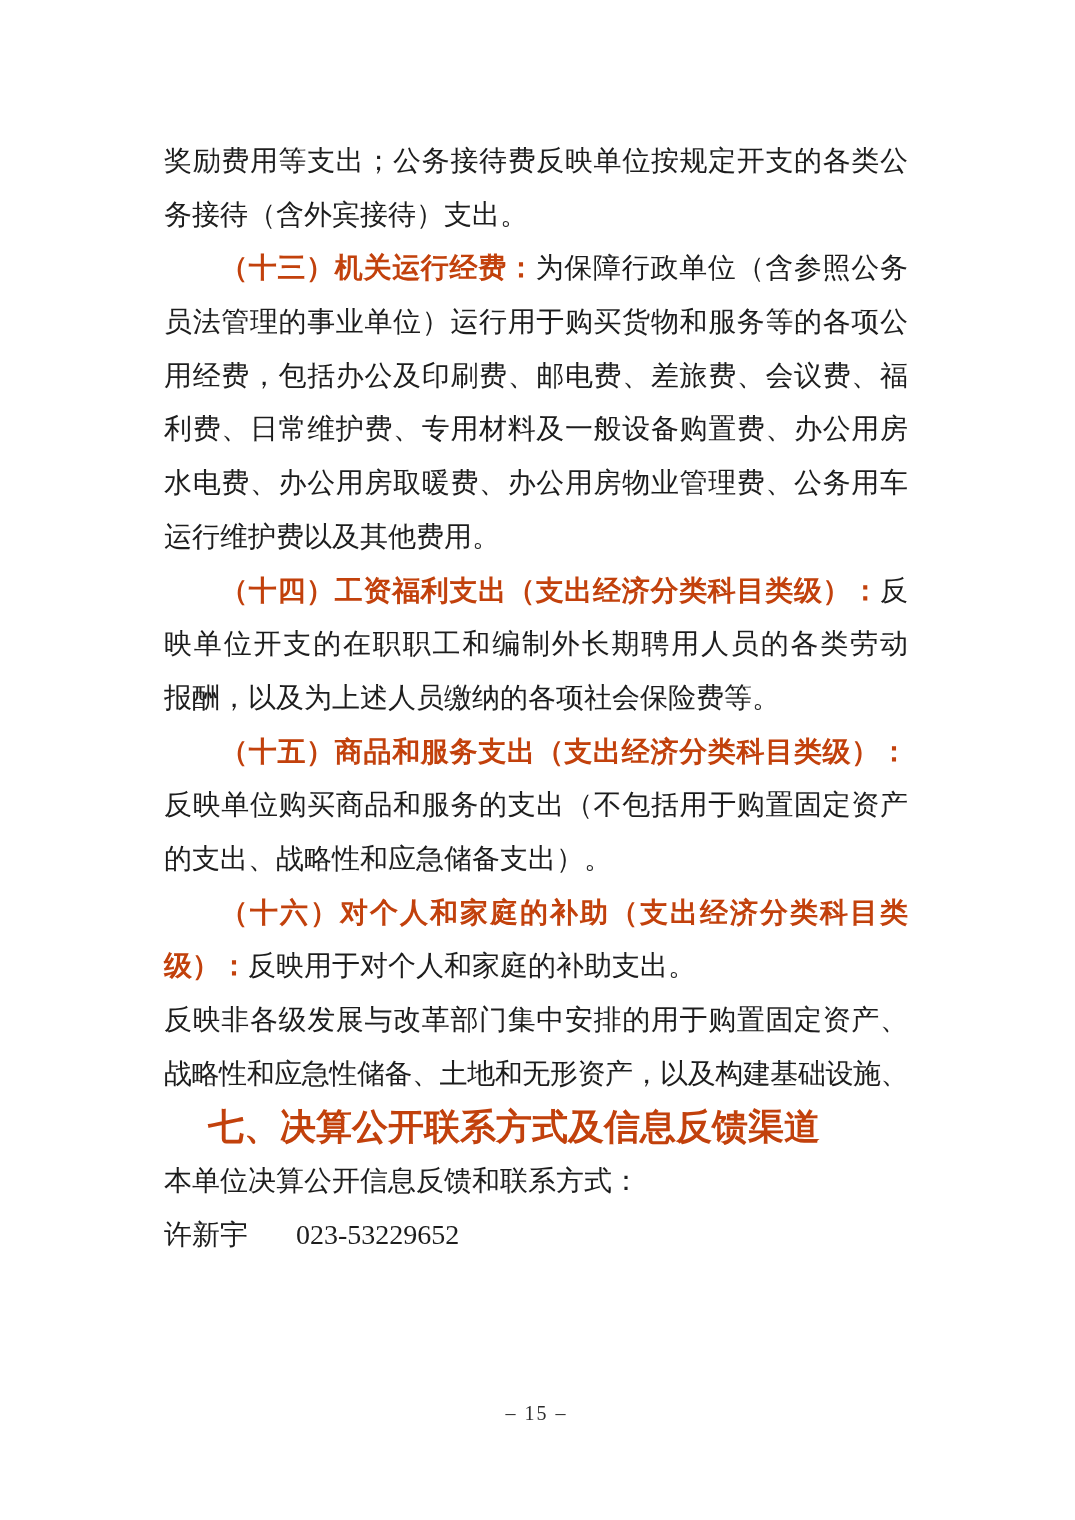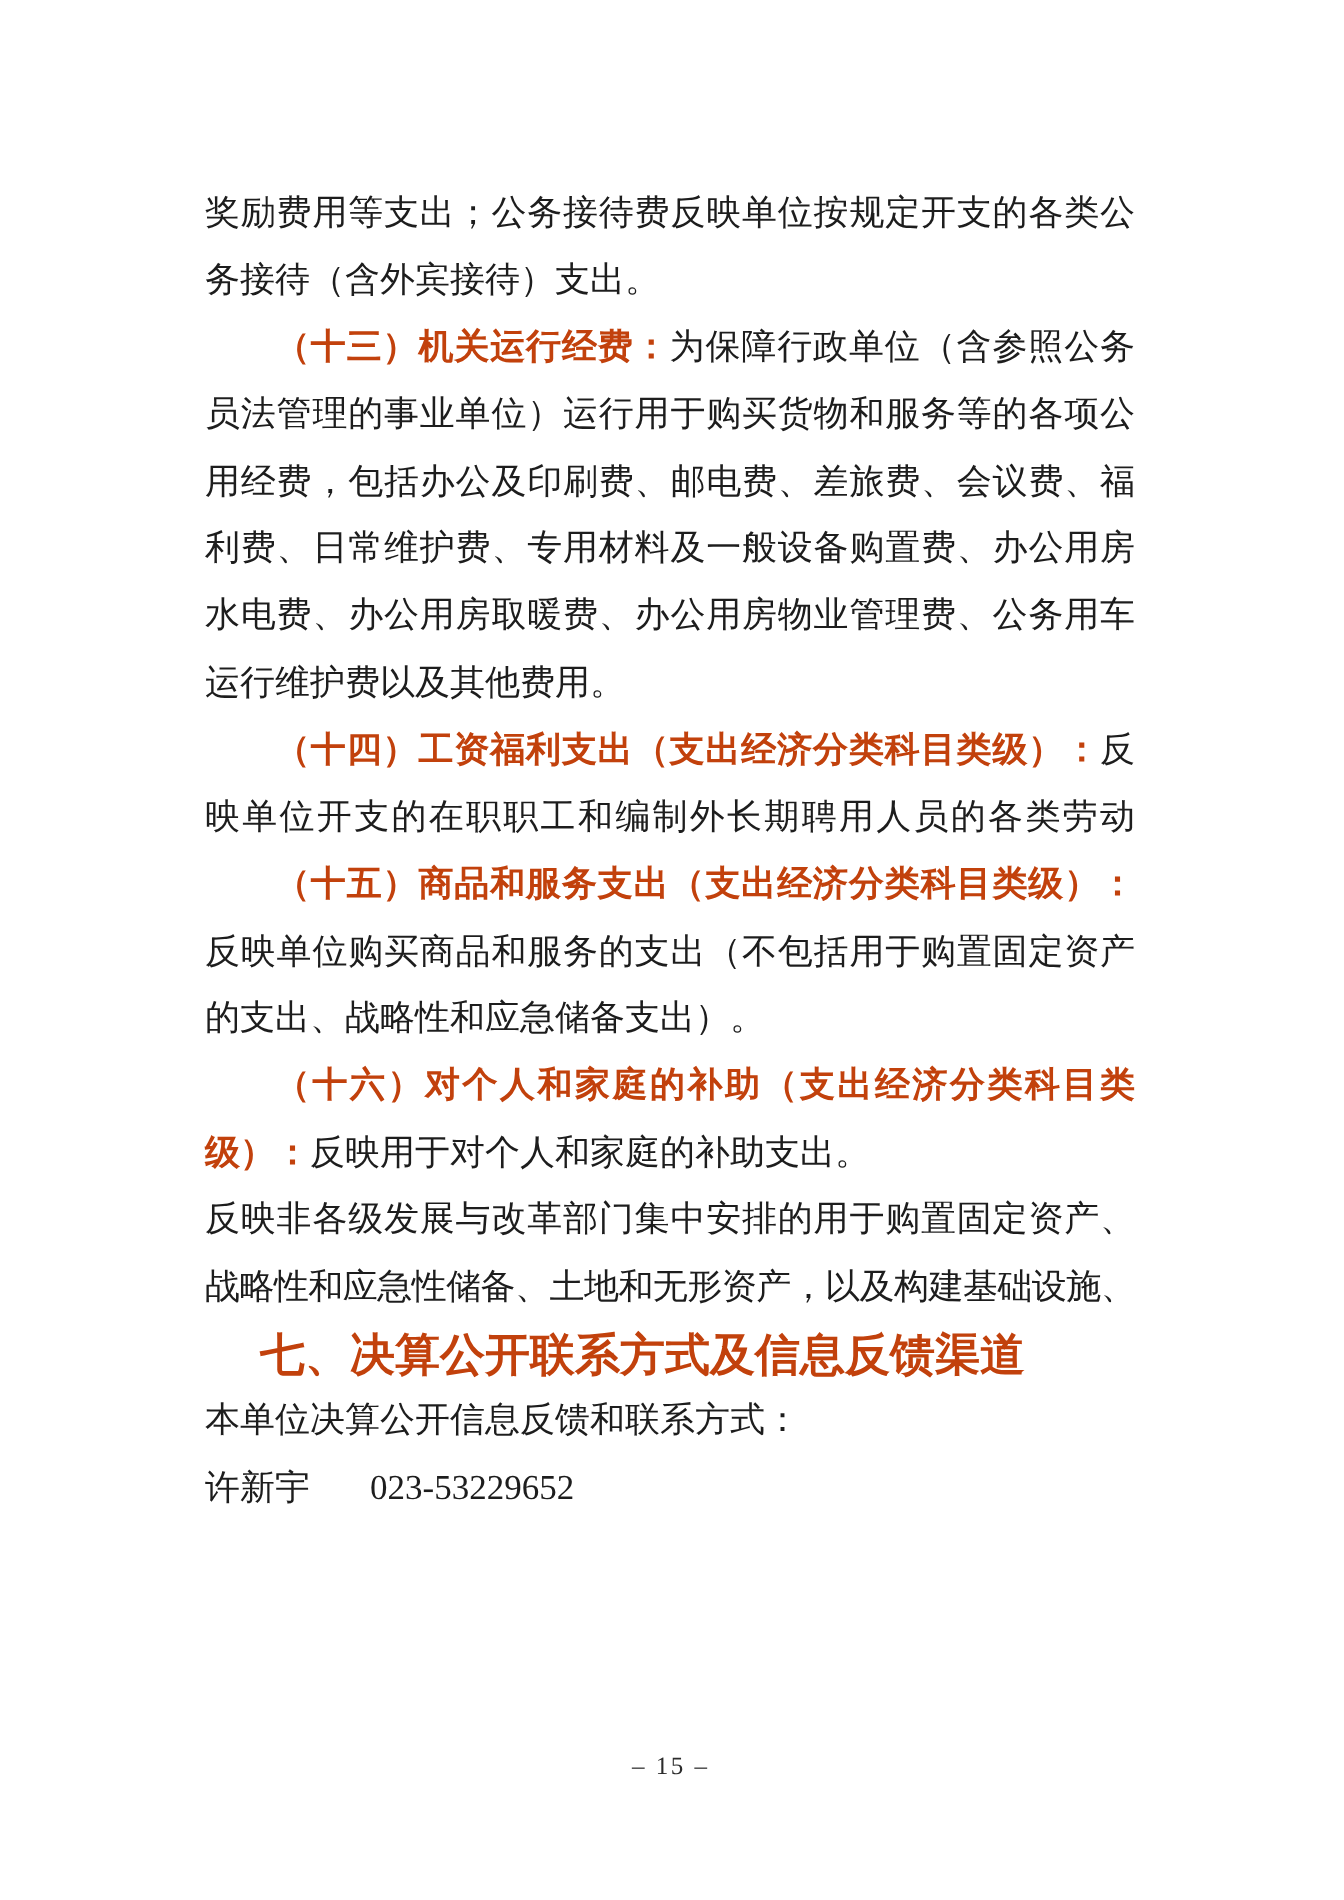--- a/index.html
+++ b/index.html
@@ -14,21 +14,21 @@
     position: relative;
     width: 1075px;
     height: 1520px;
     background: #ffffff;
     font-family: "Liberation Serif", serif;
     color: #1d1d1d;
   }
   .text-block {
     position: absolute;
     left: 164px;
-    top: 144px;
+    top: 134px;
     width: 744px;
   }
   .line {
     height: 53.7px;
     line-height: 53.7px;
     font-size: 28px;
     font-family: "Liberation Serif", serif;
     color: #1d1d1d;
     white-space: nowrap;
   }
@@ -73,20 +73,21 @@
       <div class="line justify"><span>奖励费用等支出；公务接待费反映单位按规定开支的各类公</span></div>
       <div class="line"><span>务接待（含外宾接待）支出。</span></div>
       <div class="line justify indent"><span class="bold">（十三）机关运行经费：</span><span>为保障行政单位（含参照公务</span></div>
       <div class="line justify"><span>员法管理的事业单位）运行用于购买货物和服务等的各项公</span></div>
       <div class="line justify"><span>用经费，包括办公及印刷费、邮电费、差旅费、会议费、福</span></div>
       <div class="line justify"><span>利费、日常维护费、专用材料及一般设备购置费、办公用房</span></div>
       <div class="line justify"><span>水电费、办公用房取暖费、办公用房物业管理费、公务用车</span></div>
       <div class="line"><span>运行维护费以及其他费用。</span></div>
       <div class="line justify indent"><span class="bold">（十四）工资福利支出（支出经济分类科目类级）：</span><span>反</span></div>
       <div class="line justify"><span>映单位开支的在职职工和编制外长期聘用人员的各类劳动</span></div>
+      <div class="line"><span>报酬，以及为上述人员缴纳的各项社会保险费等。</span></div>
       <div class="line justify indent"><span class="bold">（十五）商品和服务支出（支出经济分类科目类级）：</span></div>
       <div class="line justify"><span>反映单位购买商品和服务的支出（不包括用于购置固定资产</span></div>
       <div class="line"><span>的支出、战略性和应急储备支出）。</span></div>
       <div class="line justify indent"><span class="bold">（十六）对个人和家庭的补助（支出经济分类科目类</span></div>
       <div class="line"><span class="bold">级）：</span><span>反映用于对个人和家庭的补助支出。</span></div>
       <div class="line justify"><span>反映非各级发展与改革部门集中安排的用于购置固定资产、</span></div>
       <div class="line justify tight"><span>战略性和应急性储备、土地和无形资产，以及构建基础设施、</span></div>
       <div class="line heading"><span class="bold">七、决算公开联系方式及信息反馈渠道</span></div>
       <div class="line"><span>本单位决算公开信息反馈和联系方式：</span></div>
       <div class="line"><span class="contact-name">许新宇</span><span class="contact-phone">023-53229652</span></div>

